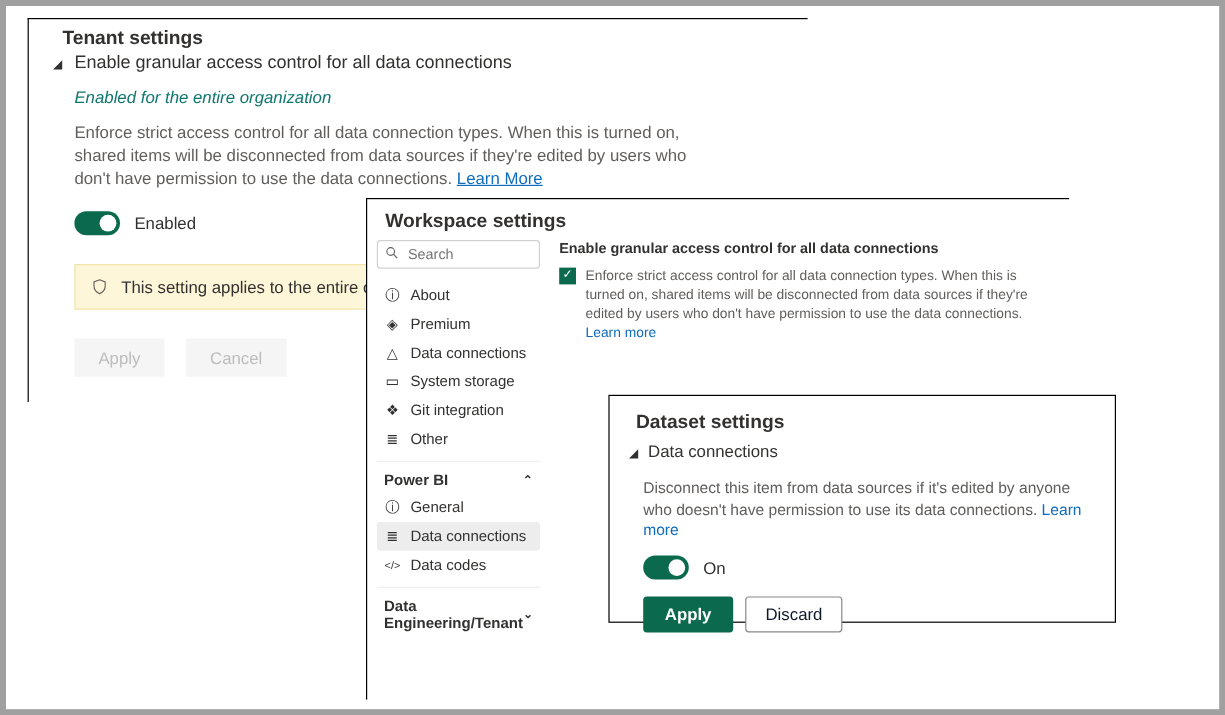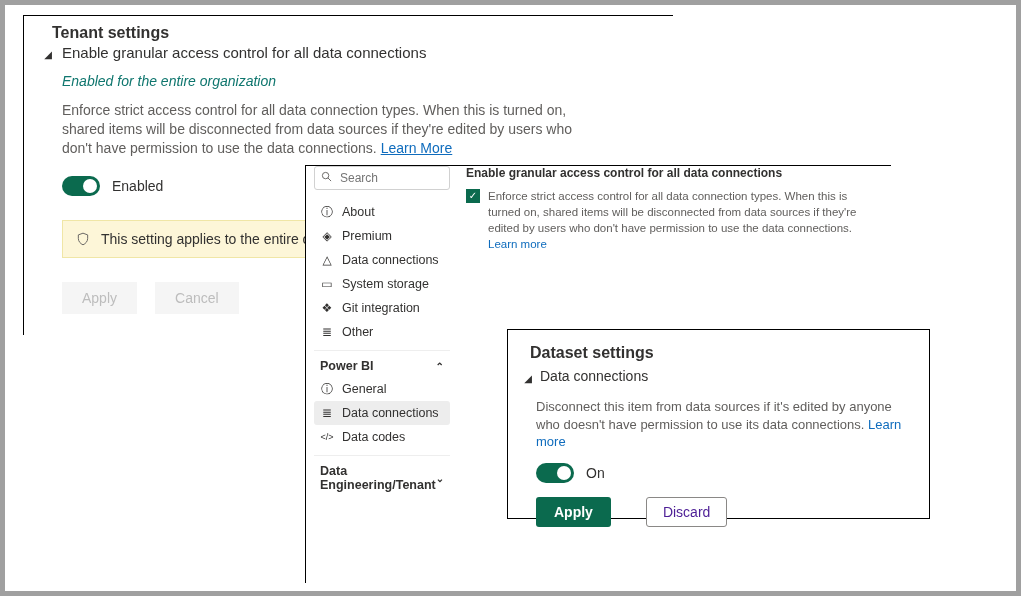--- a/index.html
+++ b/index.html
@@ -61,21 +61,21 @@
   .ws-link { color:#0f6cbd; cursor:pointer;}
 
   
   #dataset-panel { left: 502px; top: 324px; width: 423px; height: 190px; z-index:3; }
   .ds-title { font-size:16px; font-weight:700; padding:14px 0 6px 22px;}
   .ds-sub-row { display:flex; align-items:center; gap:6px; padding-left:14px; color:#323130; font-size:14px;}
   .ds-desc { color:#605e5c; font-size:13px; padding:14px 22px 0 28px; line-height:1.35;}
   .ds-toggle-row { display:flex; align-items:center; gap:12px; padding:12px 0 0 28px;}
   .ds-actions { display:flex; gap:10px; padding:14px 0 0 28px;}
   .btn-pri { background:#0b6a4e; color:#fff; border:none; padding:7px 18px; font-size:14px; border-radius:3px; cursor:pointer; font-weight:600;}
-  .btn-sec { background:#fff; color:#4c1d95; border:1px solid #8a8886; padding:6px 16px; font-size:14px; border-radius:3px; cursor:pointer;margin-left:25px;}
+  .btn-sec { background:#fff; color:#0f172a; border:1px solid #8a8886; padding:6px 16px; font-size:14px; border-radius:3px; cursor:pointer;}
 </style>
 </head>
 <body>
 
 <div class="canvas">
 
   <div id="tenant-panel" class="panel">
     <div class="title">Tenant settings</div>
     <div class="subrow">
       <span class="chevron-sm">◢</span>
@@ -100,20 +100,21 @@
       </span>
       <span>This setting applies to the entire org</span>
     </div>
     <div class="tenant-actions">
       <button class="btn-disabled">Apply</button>
       <button class="btn-disabled">Cancel</button>
     </div>
   </div>
 
   <div id="workspace-panel" class="panel">
+    <div class="ws-title">Workspace settings</div>
     <div class="ws-body">
       <div class="ws-sidebar">
         <div class="search-box">
           <span>
             <svg width="11" height="11" viewBox="0 0 24 24" fill="none" stroke="#605e5c" stroke-width="2">
                 <circle cx="10" cy="10" r="7"></circle>
                 <line x1="15" y1="15" x2="22" y2="22"></line>
               </svg>
           </span>
           <input type="text" placeholder="Search" style="">

